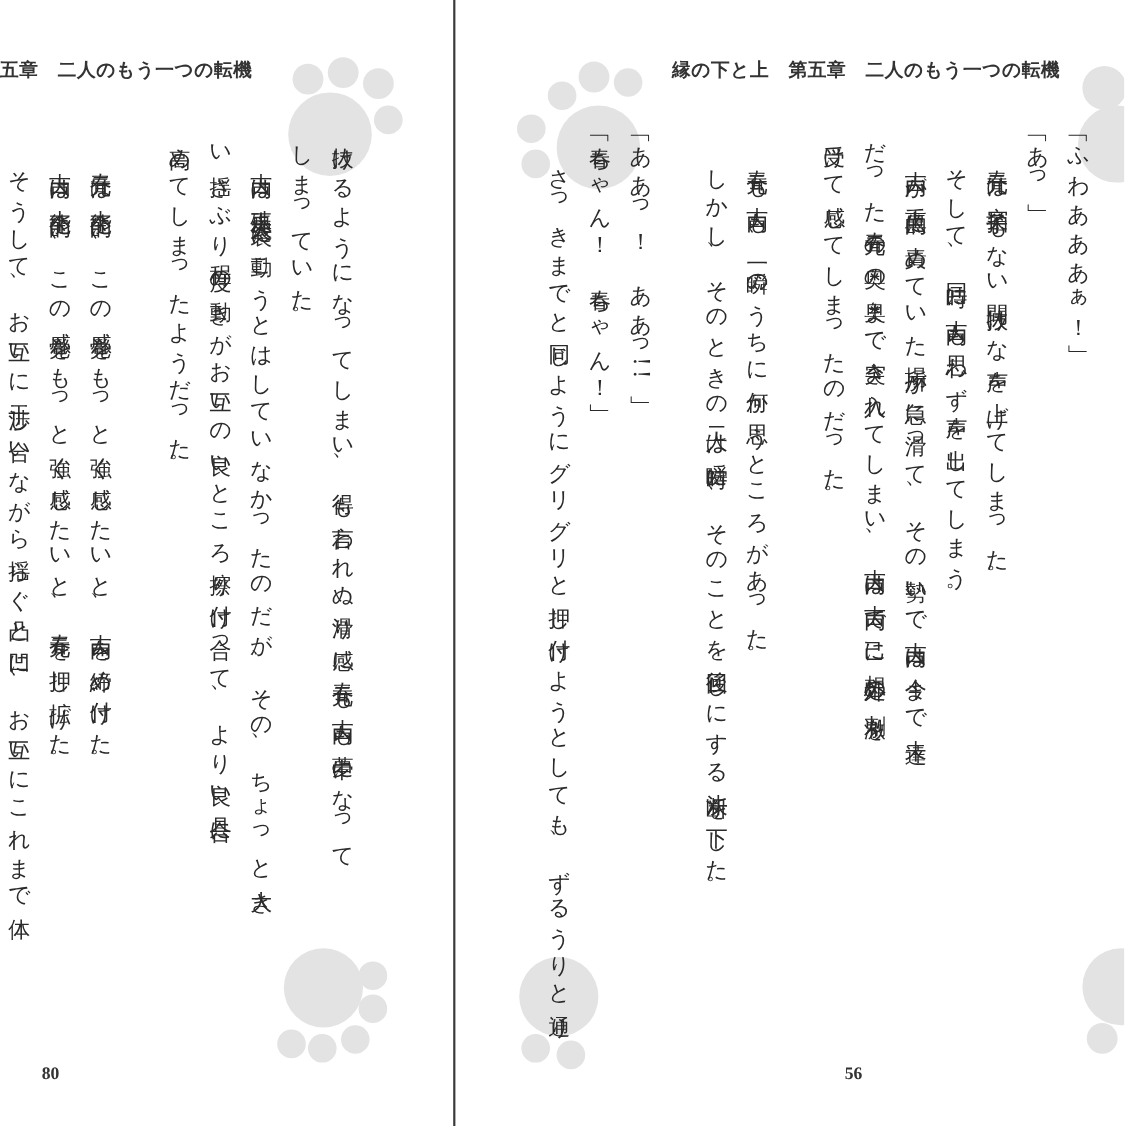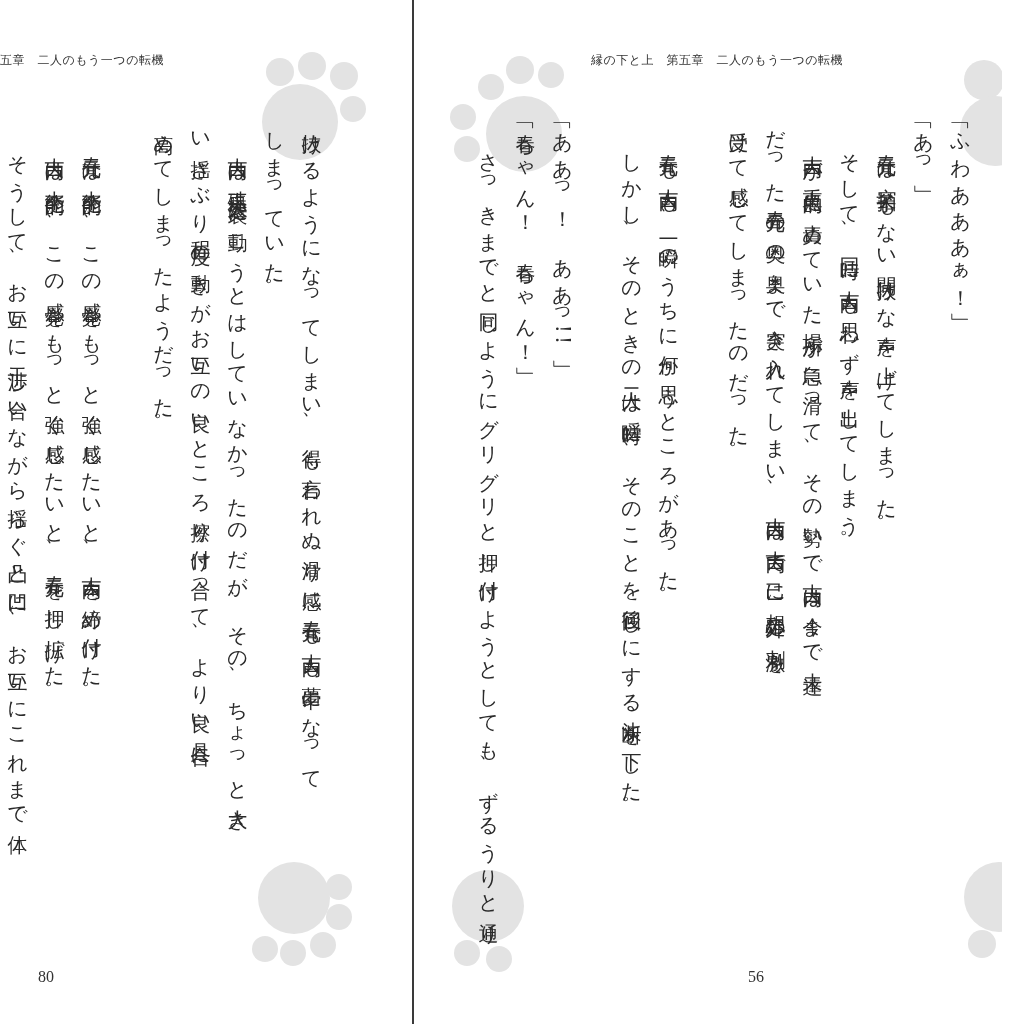--- a/index.html
+++ b/index.html
@@ -2,26 +2,26 @@
 <html><head>
 <meta charset="utf-8">
 <style>
   html, body { margin:0; padding:0; }
   body {
     width:1024px; height:1024px; background:#ffffff; position:relative; overflow:hidden;
     font-family: "DejaVu Serif", "Liberation Serif", serif; color:#2a2a2a;
   }
   .page { position:absolute; top:0; height:1024px; overflow:hidden; }
   .page-left { left:0; width:412px; }
-  .page-right { left:392px; width:610px; }
+  .page-right { left:412px; width:610px; }
   .gutter { position:absolute; left:412px; top:0; width:2px; height:1024px; background:#3a3a3a; }
-  .header { position:absolute; top:52px; font-size:12px; white-space:nowrap; color:#333; letter-spacing:0.5px; }
+  .header { position:absolute; top:52px; font-size:17px; white-space:nowrap; color:#333; letter-spacing:0.5px;font-weight:bold; }
   .page-left .header { left:0; }
   .page-right .header { left:199px; }
-  .page-num { position:absolute; top:968px; font-size:16px; color:#333; font-family:"Liberation Serif", serif; }
+  .page-num { position:absolute; top:968px; font-size:16px; color:#333; font-family:"Liberation Serif", serif;font-weight:bold; }
   .page-left .page-num { left:38px; }
   .page-right .page-num { left:356px; }
   .paw { position:absolute; width:110px; height:110px; z-index:0; }
   .paw span { position:absolute; background:#e3e3e3; border-radius:50%; }
   .col {
     position:absolute; top:118px; writing-mode:vertical-rl; font-size:20px; line-height:30px;
     letter-spacing:3.4px; white-space:nowrap; z-index:1; height:800px;
   }
 </style>
 </head>

